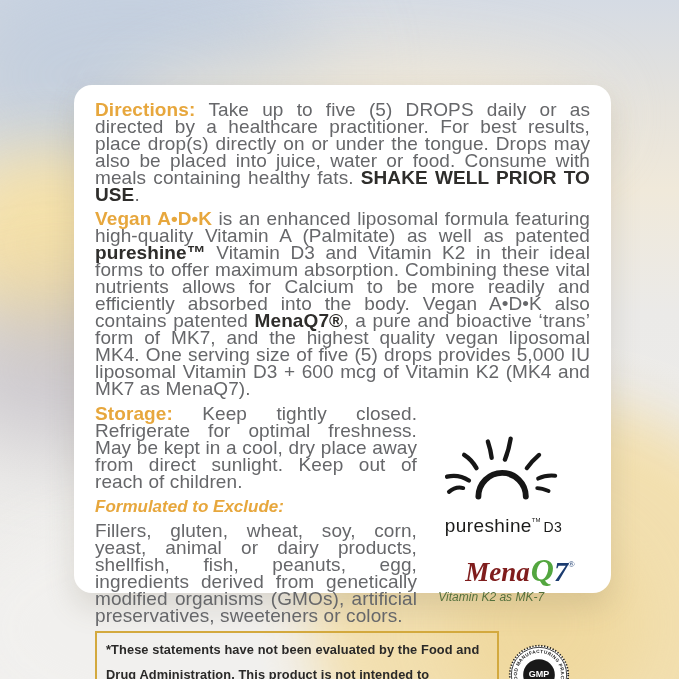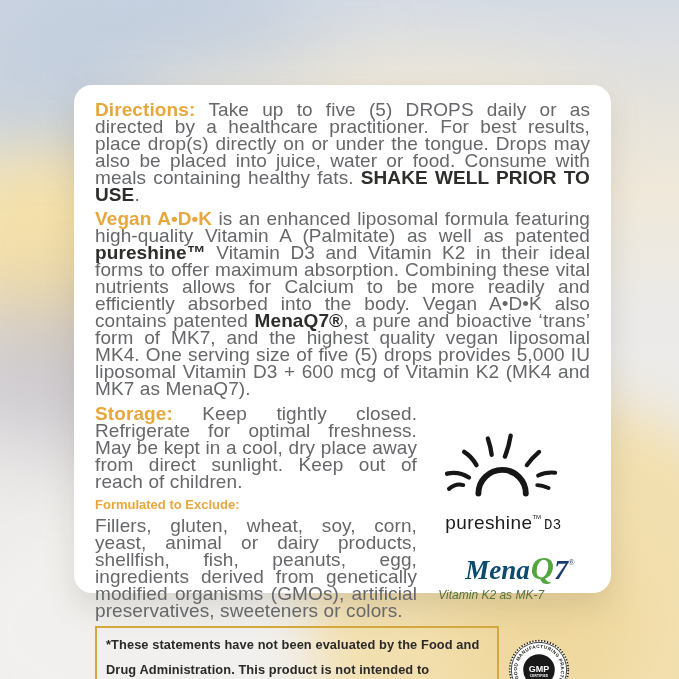--- a/index.html
+++ b/index.html
@@ -28,30 +28,30 @@
     font-size:19px;line-height:17px;color:#66676a;
     text-align:justify;margin:0 0 7px 0;letter-spacing:.1px;
   }
   .para .accent{color:#e7a73d;font-weight:bold;}
   .para .bold{color:#2e2d2b;font-weight:bold;}
 
   .columns{display:flex;margin-top:1px;align-items:center;}
   .col-left{width:322px;}
   .col-right{flex:1;display:flex;flex-direction:column;align-items:center;padding-top:2px;}
 
-  .formulated-heading{color:#e7a73d;font-weight:bold;font-size:13px;margin:4px 0 5px 0;}
+  .formulated-heading{color:#e7a73d;font-weight:bold;font-size:17px;margin:4px 0 5px 0;font-style:italic;}
 
   .pureshine-logo{display:flex;flex-direction:column;align-items:center;}
   .pureshine-text{color:#1b1b1a;font-size:19px;letter-spacing:.4px;line-height:20px;margin-top:2px;}
   .pureshine-text sup{font-size:6px;vertical-align:10px;letter-spacing:0;}
-  .pureshine-text .d3{font-size:14px;margin-left:3px;font-family:Liberation Mono, monospace;}
+  .pureshine-text .d3{font-size:14px;margin-left:3px;}
 
   .menaq7-logo{margin-top:12px;display:flex;flex-direction:column;align-items:center;}
   .menaq7-word{font-family:"Liberation Serif",serif;font-style:italic;line-height:30px;white-space:nowrap;}
-  .menaq7-word .mena{font-size:27px;font-weight:bold;color:#0c4a6e;margin-left:33px;}
+  .menaq7-word .mena{font-size:27px;font-weight:bold;color:#7f1d1d;margin-left:33px;}
   .menaq7-word .q{font-size:32px;font-weight:bold;color:#53a63f;margin-left:1px;}
   .menaq7-word .seven{font-size:28px;font-weight:bold;color:#1c3c70;}
   .menaq7-word .reg{font-size:9px;vertical-align:14px;color:#1c3c70;font-style:normal;}
   .menaq7-tagline{font-family:Liberation Sans, sans-serif;font-style:italic;font-size:12px;color:#56713d;margin-top:-1px;align-self:flex-start;margin-left:6px;}
 
   .disclaimer-row{display:flex;align-items:center;gap:9px;margin-top:auto;}
   .disclaimer-box{
     border:2px solid #d3a93e;padding:4px 9px;width:404px;box-sizing:border-box;
     font-weight:bold;color:#2a2928;font-size:12.8px;line-height:25px;letter-spacing:.1px;
   }

